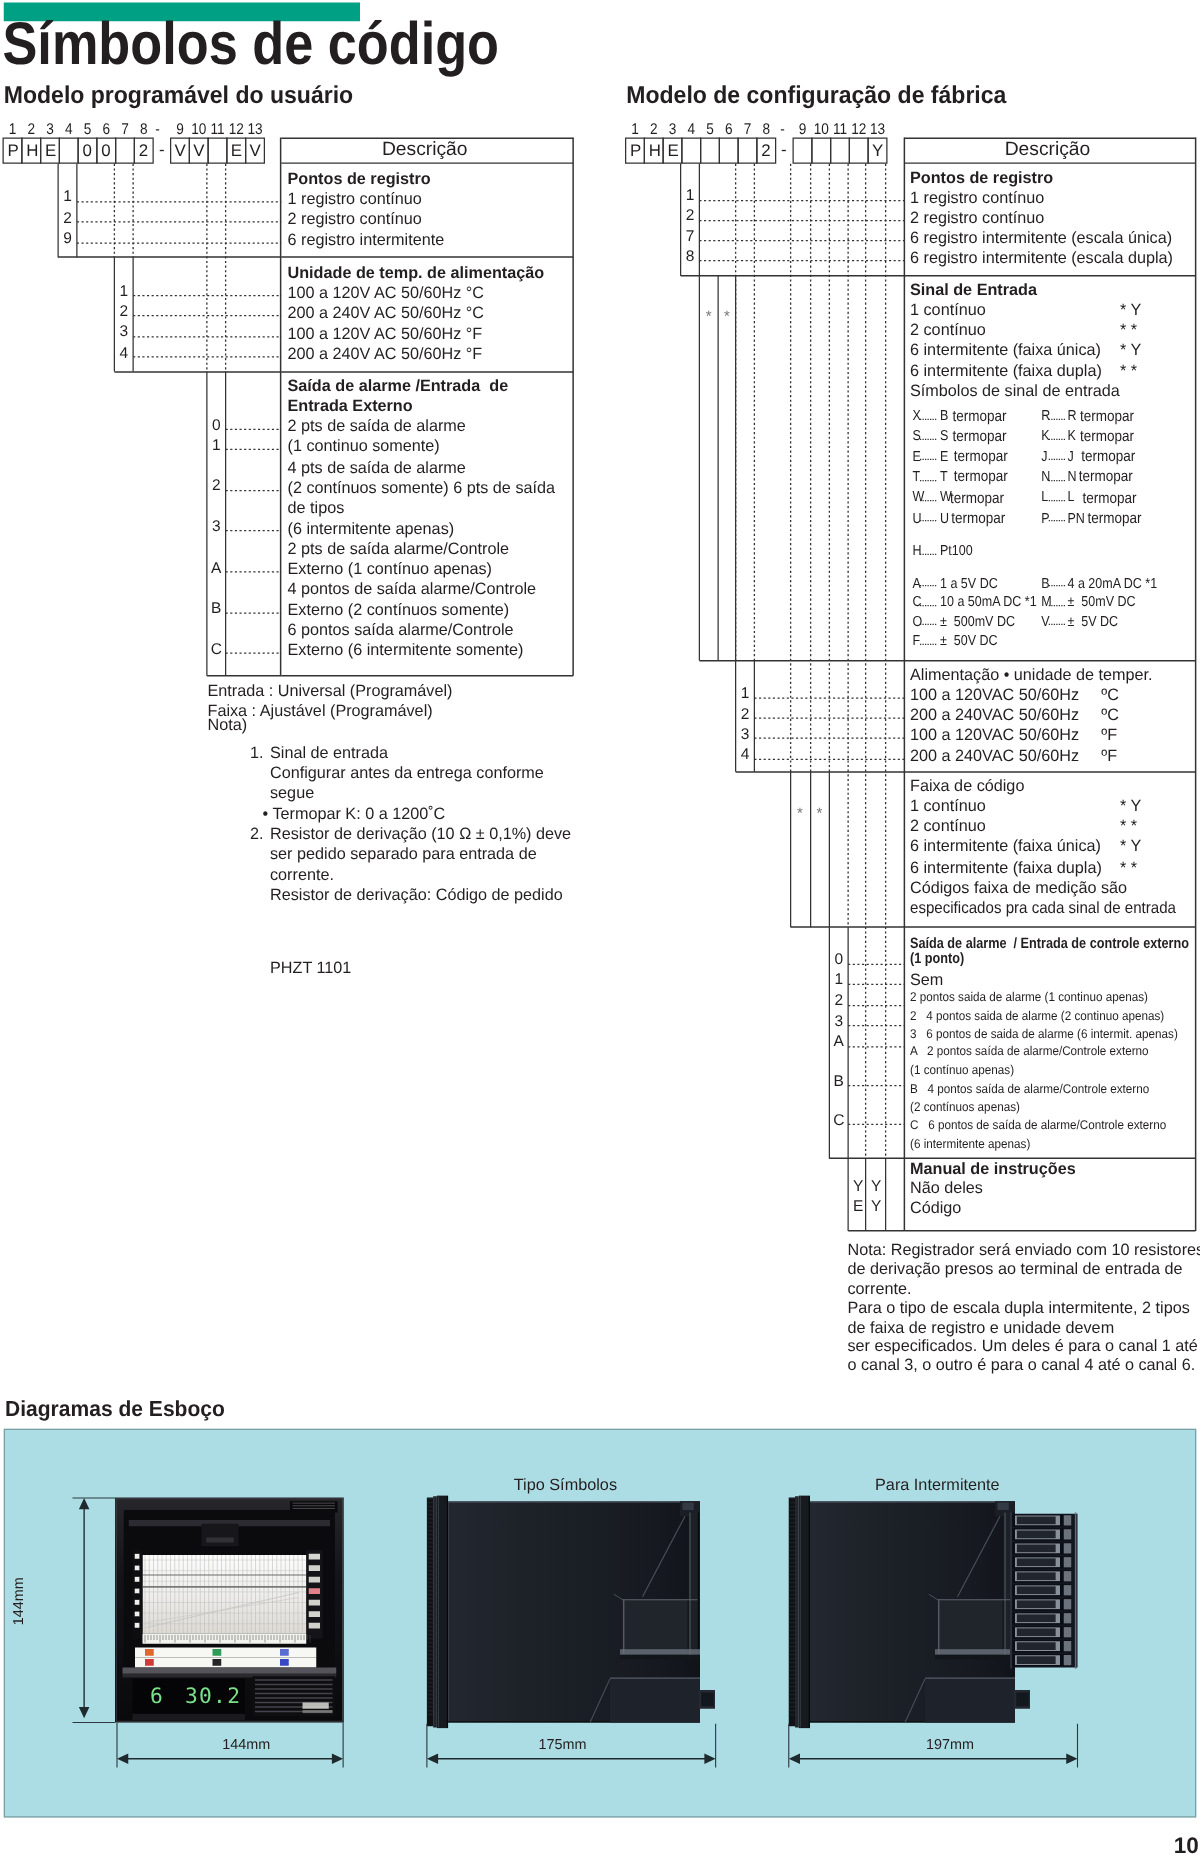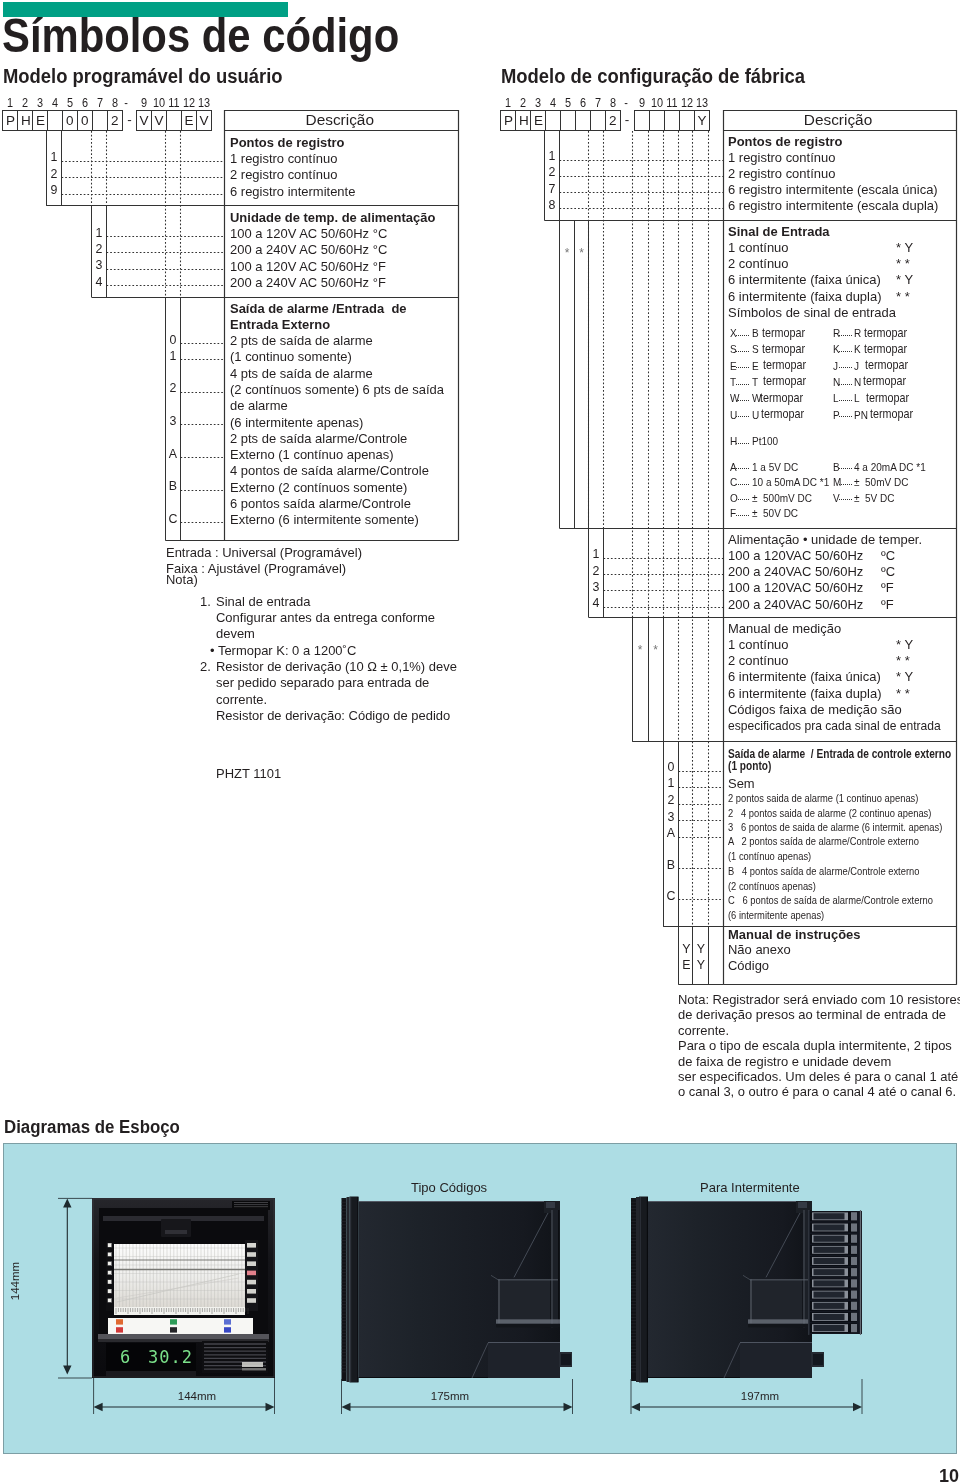--- a/index.html
+++ b/index.html
@@ -72,21 +72,21 @@
 <div class="t" style="left:229.5px;top:227.0px">100 a 120V AC 50/60Hz °C</div>
 <div class="t" style="left:229.5px;top:243.3px">200 a 240V AC 50/60Hz °C</div>
 <div class="t" style="left:229.5px;top:259.7px">100 a 120V AC 50/60Hz °F</div>
 <div class="t" style="left:229.5px;top:276.0px">200 a 240V AC 50/60Hz °F</div>
 <div class="tb" style="left:229.5px;top:301.5px">Saída de alarme /Entrada  de</div>
 <div class="tb" style="left:229.5px;top:317.5px">Entrada Externo</div>
 <div class="t" style="left:229.5px;top:334.0px">2 pts de saída de alarme</div>
 <div class="t" style="left:229.5px;top:350.3px">(1 continuo somente)</div>
 <div class="t" style="left:229.5px;top:366.6px">4 pts de saída de alarme</div>
 <div class="t" style="left:229.5px;top:382.9px">(2 contínuos somente) 6 pts de saída</div>
-<div class="t" style="left:229.5px;top:399.2px">de alarme</div>
+<div class="t" style="left:229.5px;top:399.2px">de tipos</div>
 <div class="t" style="left:229.5px;top:415.5px">(6 intermitente apenas)</div>
 <div class="t" style="left:229.5px;top:431.8px">2 pts de saída alarme/Controle</div>
 <div class="t" style="left:229.5px;top:448.1px">Externo (1 contínuo apenas)</div>
 <div class="t" style="left:229.5px;top:464.4px">4 pontos de saída alarme/Controle</div>
 <div class="t" style="left:229.5px;top:480.7px">Externo (2 contínuos somente)</div>
 <div class="t" style="left:229.5px;top:497.0px">6 pontos saída alarme/Controle</div>
 <div class="t" style="left:229.5px;top:513.3px">Externo (6 intermitente somente)</div>
 <div class="code" style="left:47.0px;top:151.3px">1</div>
 <div class="code" style="left:47.0px;top:167.6px">2</div>
 <div class="code" style="left:47.0px;top:184.0px">9</div>
@@ -220,21 +220,21 @@
 <div class="ts" style="left:751.5px;top:508.4px">±  50V DC</div>
 <div class="t" style="left:728.0px;top:532.5px">Alimentação • unidade de temper.</div>
 <div class="t" style="left:728.0px;top:548.8px">100 a 120VAC 50/60Hz</div>
 <div class="t" style="left:881.0px;top:548.8px">ºC</div>
 <div class="t" style="left:728.0px;top:565.1px">200 a 240VAC 50/60Hz</div>
 <div class="t" style="left:881.0px;top:565.1px">ºC</div>
 <div class="t" style="left:728.0px;top:581.4px">100 a 120VAC 50/60Hz</div>
 <div class="t" style="left:881.0px;top:581.4px">ºF</div>
 <div class="t" style="left:728.0px;top:597.7px">200 a 240VAC 50/60Hz</div>
 <div class="t" style="left:881.0px;top:597.7px">ºF</div>
-<div class="t" style="left:728.0px;top:621.5px">Manual de medição</div>
+<div class="t" style="left:728.0px;top:621.5px">Faixa de código</div>
 <div class="t" style="left:728.0px;top:637.8px">1 contínuo</div>
 <div class="t" style="left:896.0px;top:637.8px">* Y</div>
 <div class="t" style="left:728.0px;top:654.1px">2 contínuo</div>
 <div class="t" style="left:896.0px;top:654.1px">* *</div>
 <div class="t" style="left:728.0px;top:670.4px">6 intermitente (faixa única)</div>
 <div class="t" style="left:896.0px;top:670.4px">* Y</div>
 <div class="t" style="left:728.0px;top:686.7px">6 intermitente (faixa dupla)</div>
 <div class="t" style="left:896.0px;top:686.7px">* *</div>
 <div class="t" style="left:728.0px;top:703.0px">Códigos faixa de medição são</div>
 <div class="t" style="left:728.0px;top:719.3px;transform:scaleX(0.922);transform-origin:0 0">especificados pra cada sinal de entrada</div>
@@ -244,21 +244,21 @@
 <div class="ts2" style="left:728.0px;top:794.0px">2 pontos saida de alarme (1 continuo apenas)</div>
 <div class="ts2" style="left:728.0px;top:808.5px">2   4 pontos saida de alarme (2 continuo apenas)</div>
 <div class="ts2" style="left:728.0px;top:822.7px">3   6 pontos de saida de alarme (6 intermit. apenas)</div>
 <div class="ts2" style="left:728.0px;top:837.2px">A   2 pontos saída de alarme/Controle externo</div>
 <div class="ts2" style="left:728.0px;top:852.2px">(1 contínuo apenas)</div>
 <div class="ts2" style="left:728.0px;top:866.5px">B   4 pontos saída de alarme/Controle externo</div>
 <div class="ts2" style="left:728.0px;top:881.5px">(2 contínuos apenas)</div>
 <div class="ts2" style="left:728.0px;top:896.0px">C   6 pontos de saída de alarme/Controle externo</div>
 <div class="ts2" style="left:728.0px;top:910.5px">(6 intermitente apenas)</div>
 <div class="tb" style="left:728.0px;top:928.3px">Manual de instruções</div>
-<div class="t" style="left:728.0px;top:943.3px">Não anexo</div>
+<div class="t" style="left:728.0px;top:943.3px">Não deles</div>
 <div class="t" style="left:728.0px;top:959.0px">Código</div>
 <div class="t" style="left:678px;top:992.8px">Nota: Registrador será enviado com 10 resistores</div>
 <div class="t" style="left:678px;top:1008.2px">de derivação presos ao terminal de entrada de</div>
 <div class="t" style="left:678px;top:1023.7px">corrente.</div>
 <div class="t" style="left:678px;top:1039.1px">Para o tipo de escala dupla intermitente, 2 tipos</div>
 <div class="t" style="left:678px;top:1054.5px">de faixa de registro e unidade devem</div>
 <div class="t" style="left:678px;top:1070.0px">ser especificados. Um deles é para o canal 1 até</div>
 <div class="t" style="left:678px;top:1085.4px">o canal 3, o outro é para o canal 4 até o canal 6.</div>
 <div class="code" style="left:545.0px;top:150.0px">1</div>
 <div class="code" style="left:545.0px;top:166.3px">2</div>
@@ -282,31 +282,31 @@
 <div class="code" style="left:679.5px;top:942.8px">Y</div>
 <div class="code" style="left:694.0px;top:942.8px">Y</div>
 <div class="code" style="left:679.5px;top:958.5px">E</div>
 <div class="code" style="left:694.0px;top:958.5px">Y</div>
 <div class="t" style="left:166px;top:546.2px">Entrada : Universal (Programável)</div>
 <div class="t" style="left:166px;top:562.2px">Faixa : Ajustável (Programável)</div>
 <div class="t" style="left:166px;top:573px">Nota)</div>
 <div class="t" style="left:200px;top:594.8px">1.</div>
 <div class="t" style="left:216px;top:594.8px">Sinal de entrada</div>
 <div class="t" style="left:216px;top:611.1px">Configurar antes da entrega conforme</div>
-<div class="t" style="left:216px;top:627.4px">devem</div>
+<div class="t" style="left:216px;top:627.4px">segue</div>
 <div class="t" style="left:210px;top:643.7px">• Termopar K: 0 a 1200˚C</div>
 <div class="t" style="left:200px;top:660.0px">2.</div>
 <div class="t" style="left:216px;top:660.0px">Resistor de derivação (10 Ω ± 0,1%) deve</div>
 <div class="t" style="left:216px;top:676.3px">ser pedido separado para entrada de</div>
 <div class="t" style="left:216px;top:692.6px">corrente.</div>
 <div class="t" style="left:216px;top:708.9px">Resistor de derivação: Código de pedido</div>
 <div class="t" style="left:216px;top:767px">PHZT 1101</div>
 <div class="a" id="dgtitle">Diagramas de Esboço</div>
 <div class="a" id="dgpanel"></div>
-<div class="a dglbl" style="left:411px;top:1181px">Tipo Códigos</div>
+<div class="a dglbl" style="left:411px;top:1181px">Tipo Símbolos</div>
 <div class="a dglbl" style="left:700px;top:1181px">Para Intermitente</div>
 <div class="a dgdim" id="dimh">144mm</div>
 <div class="a dgdim" style="left:162px;top:1390px;width:70px;text-align:center">144mm</div>
 <div class="a dgdim" style="left:415px;top:1390px;width:70px;text-align:center">175mm</div>
 <div class="a dgdim" style="left:725px;top:1390px;width:70px;text-align:center">197mm</div>
 <div class="a" id="pageno">10</div>
 <svg class="dv" viewBox="0 0 960 1484">
     <defs>
       <linearGradient id="bz" x1="0" y1="0" x2="0" y2="1">
         <stop offset="0" stop-color="#26262b"></stop>

